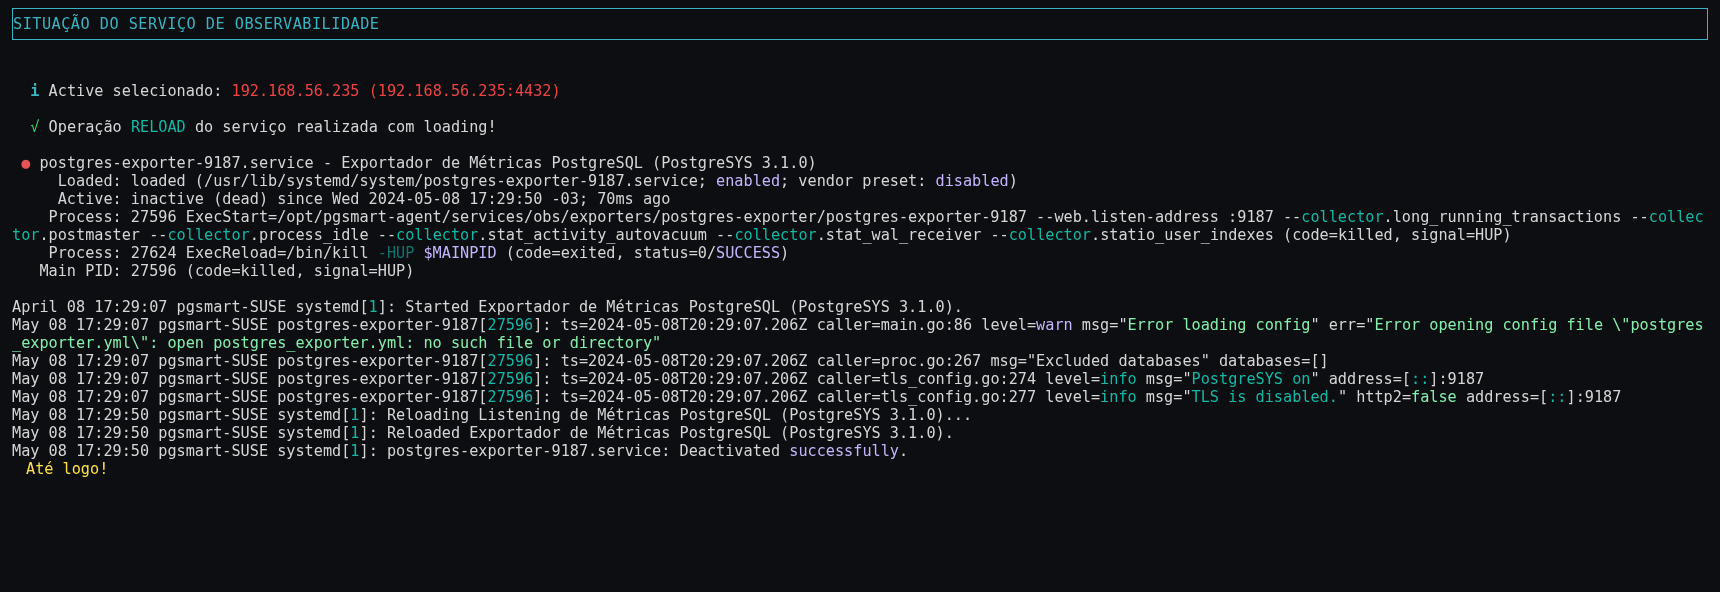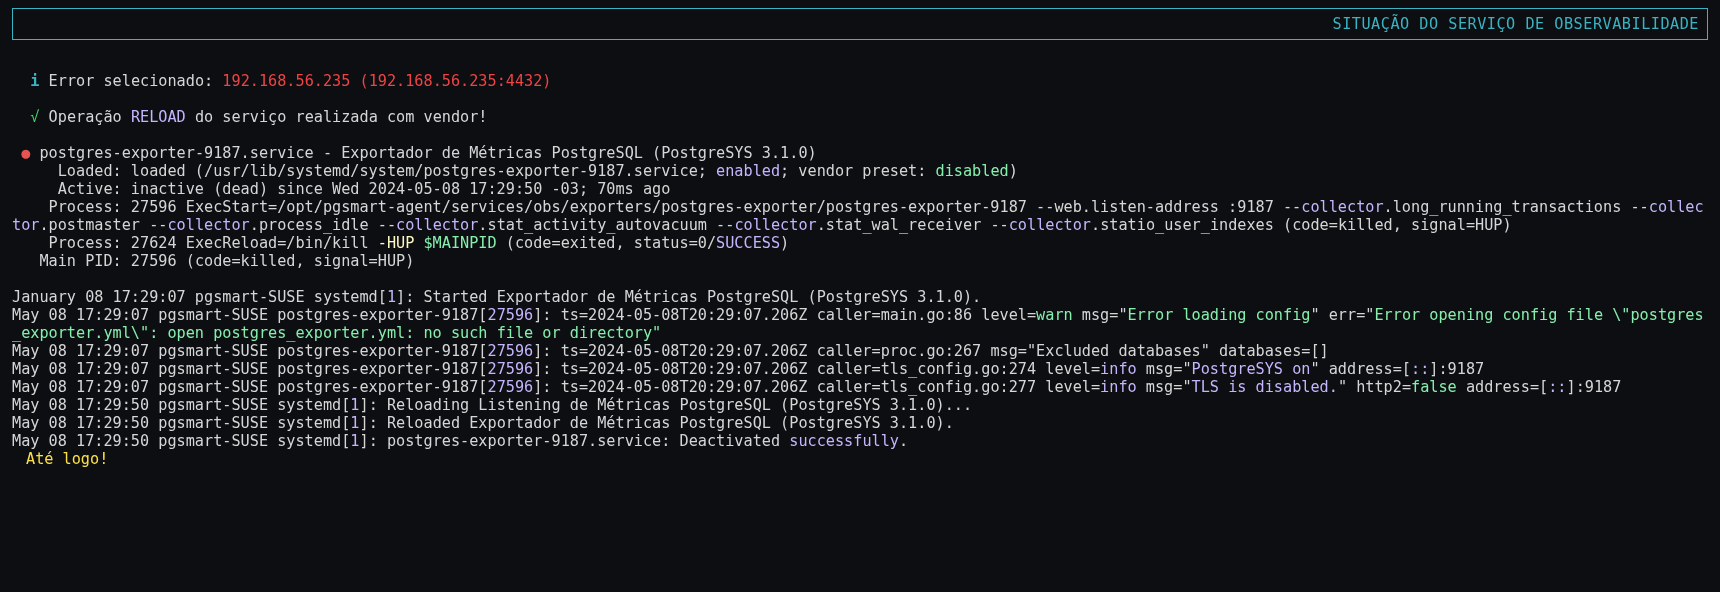--- a/index.html
+++ b/index.html
@@ -1,50 +1,50 @@
 <!DOCTYPE html>
 <html><head>
 <meta charset="utf-8">
 <style>
   html,body{margin:0;padding:0;background:#0c0e12;width:1720px;height:592px;overflow:hidden}
   body{font-family:"DejaVu Sans Mono","Consolas","Menlo",monospace;font-size:15.2px;line-height:18px;color:#d6d6d6;letter-spacing:0}
-  .title-box{margin:8px 12px 14px 12px;border:1px solid #3ab3c2;padding:6px 8px;text-align:right}
+  .title-box{margin:8px 12px 24px 12px;border:1px solid #3ab3c2;padding:6px 0;text-align:left}
   .title-text{color:#3ab3c2;letter-spacing:.5px}
   .content{padding:0 12px;white-space:pre-wrap;word-break:break-all}
-  .cyan{color:#c4b5fd}
+  .cyan{color:#14b8a6}
   .grey{color:#ef4444}
   .g2{color:#c4b5fd}
   .red{color:#86efac}
-  .yellow{color:#86efac}
-  .mag{color:#fef9c3}
+  .yellow{color:#c4b5fd}
+  .mag{color:#0f766e}
   .farewell{color:#fde047;padding:12px 0 0 14px}
   .i-icon{color:#3ab3c2;font-weight:bold}
   .check{color:#3cd968}
   .dot{color:#e55353}
 </style>
 </head>
 <body>
 
 <div class="title-box">
   <span class="title-text">SITUAÇÃO DO SERVIÇO DE OBSERVABILIDADE</span>
 </div>
 
 <div class="content">
-<span>  <span class="i-icon">i</span> <span>Error selecionado: </span><span class="grey">192.168.56.235 (192.168.56.235:4432)</span></span>
+<span>  <span class="i-icon">i</span> <span>Active selecionado: </span><span class="grey">192.168.56.235 (192.168.56.235:4432)</span></span>
 
-<span>  <span class="check">√</span><span> Operação </span><span class="cyan">RELOAD</span><span> do serviço realizada com vendor!</span></span>
+<span>  <span class="check">√</span><span> Operação </span><span class="cyan">RELOAD</span><span> do serviço realizada com loading!</span></span>
 
 <span> <span class="dot">●</span><span> postgres-exporter-9187.service - Exportador de Métricas PostgreSQL (PostgreSYS 3.1.0)</span></span>
 <span><span>     Loaded: loaded (/usr/lib/systemd/system/postgres-exporter-9187.service; </span><span class="g2">enabled</span><span>; vendor preset: </span><span class="yellow">disabled</span><span>)</span></span>
 <span>     Active: inactive (dead) since Wed 2024-05-08 17:29:50 -03; 70ms ago</span>
 <span><span>    Process: 27596 ExecStart=/opt/pgsmart-agent/services/obs/exporters/postgres-exporter/postgres-exporter-9187 --web.listen-address :9187 --</span><span class="cyan">collector</span><span>.long_running_transactions --</span><span class="cyan">collector</span><span>.postmaster --</span><span class="cyan">collector</span><span>.process_idle --</span><span class="cyan">collector</span><span>.stat_activity_autovacuum --</span><span class="cyan">collector</span><span>.stat_wal_receiver --</span><span class="cyan">collector</span><span>.statio_user_indexes (code=killed, signal=HUP)</span></span>
 <span><span>    Process: 27624 ExecReload=/bin/kill </span><span class="mag">-HUP</span><span class="yellow"> $MAINPID</span><span> (code=exited, status=0/</span><span class="g2">SUCCESS</span><span>)</span></span>
 <span>   Main PID: 27596 (code=killed, signal=HUP)</span>
 
-<span><span>January 08 17:29:07 pgsmart-SUSE systemd[</span><span class="cyan">1</span><span>]: Started Exportador de Métricas PostgreSQL (PostgreSYS 3.1.0).</span></span>
+<span><span>April 08 17:29:07 pgsmart-SUSE systemd[</span><span class="cyan">1</span><span>]: Started Exportador de Métricas PostgreSQL (PostgreSYS 3.1.0).</span></span>
 <span><span>May 08 17:29:07 pgsmart-SUSE postgres-exporter-9187[</span><span class="cyan">27596</span><span>]: ts=2024-05-08T20:29:07.206Z caller=main.go:86 level=</span><span class="yellow">warn</span><span> msg="</span><span class="red">Error loading config</span><span>" err="</span><span class="red">Error opening config file \"postgres_exporter.yml\": open postgres_exporter.yml: </span><span class="red">no</span><span class="red"> such file or directory"</span></span>
 <span><span>May 08 17:29:07 pgsmart-SUSE postgres-exporter-9187[</span><span class="cyan">27596</span><span>]: ts=2024-05-08T20:29:07.206Z caller=proc.go:267 msg="Excluded databases" databases=[]</span></span>
 <span><span>May 08 17:29:07 pgsmart-SUSE postgres-exporter-9187[</span><span class="cyan">27596</span><span>]: ts=2024-05-08T20:29:07.206Z caller=tls_config.go:274 level=</span><span class="cyan">info</span><span> msg="</span><span class="cyan">PostgreSYS on</span><span>" address=[</span><span class="cyan">::</span><span>]:9187</span></span>
 <span><span>May 08 17:29:07 pgsmart-SUSE postgres-exporter-9187[</span><span class="cyan">27596</span><span>]: ts=2024-05-08T20:29:07.206Z caller=tls_config.go:277 level=</span><span class="cyan">info</span><span> msg="</span><span class="cyan">TLS is disabled.</span><span>" http2=</span><span class="red">false</span><span> address=[</span><span class="cyan">::</span><span>]:9187</span></span>
 <span><span>May 08 17:29:50 pgsmart-SUSE systemd[</span><span class="cyan">1</span><span>]: Reloading Listening de Métricas PostgreSQL (PostgreSYS 3.1.0)...</span></span>
 <span><span>May 08 17:29:50 pgsmart-SUSE systemd[</span><span class="cyan">1</span><span>]: Reloaded Exportador de Métricas PostgreSQL (PostgreSYS 3.1.0).</span></span>
 <span><span>May 08 17:29:50 pgsmart-SUSE systemd[</span><span class="cyan">1</span><span>]: postgres-exporter-9187.service: Deactivated </span><span class="g2">successfully</span><span>.</span></span>
 <span class="farewell">Até logo!</span>
 </div>
 

